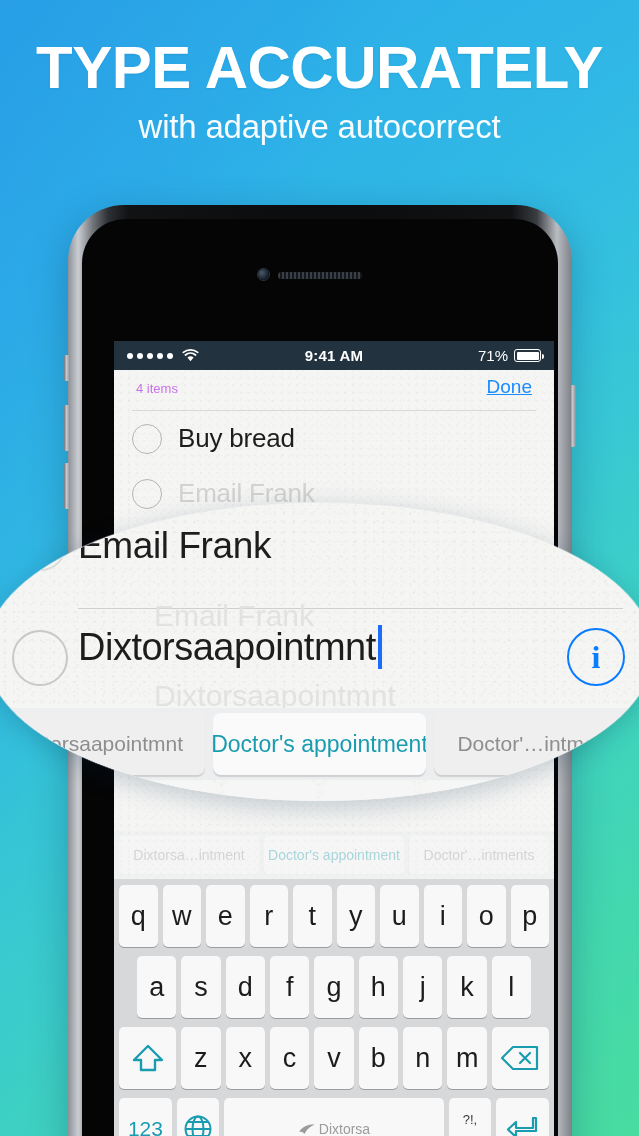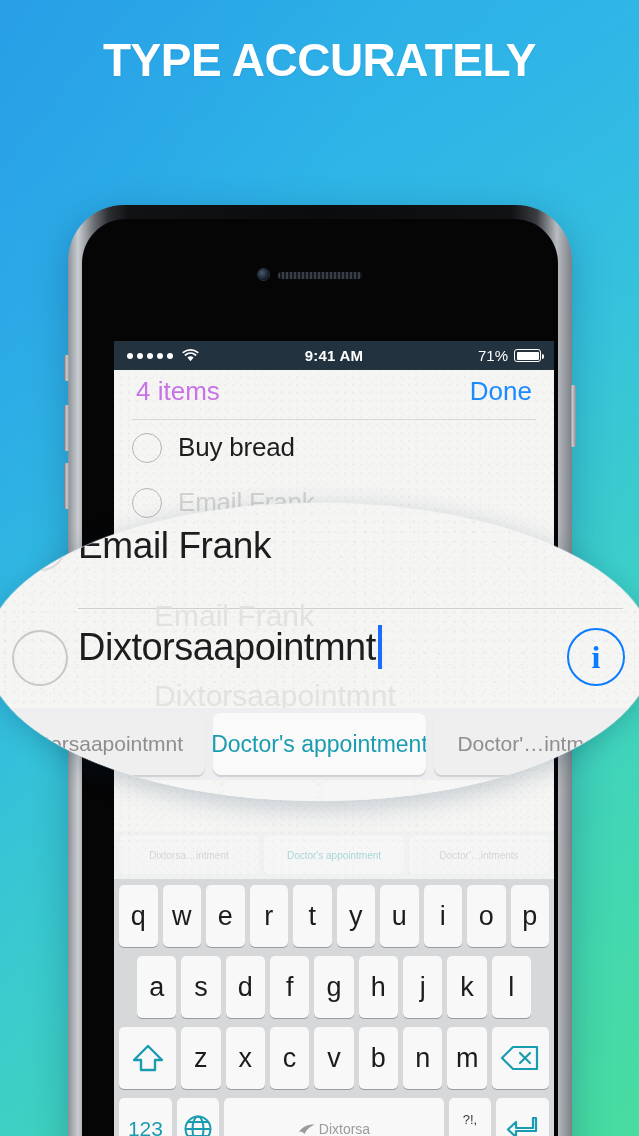--- a/index.html
+++ b/index.html
@@ -14,21 +14,21 @@
     background:linear-gradient(150deg,#2aa9e8 0%,#2fb4e8 22%,#35c2de 45%,#3ccfcb 66%,#43d7b4 85%,#49dca4 100%);
   }
   .bg-overlay{
     position:absolute;inset:0;
     background:linear-gradient(115deg, rgba(38,150,230,.55) 0%, rgba(40,175,225,.15) 35%, rgba(60,210,180,0) 60%, rgba(70,220,150,.25) 100%);
   }
 
   
   .headline-wrap{position:absolute;top:36px;left:0;width:639px;text-align:center;z-index:6;}
   .headline{
-    color:#ffffff;font-size:46px;font-weight:bold;letter-spacing:-0.5px;
+    color:#ffffff;font-size:60px;font-weight:bold;letter-spacing:-0.5px;
     line-height:1.05;margin:0;
     text-shadow:0 1px 2px rgba(0,60,110,.10);
   }
   .subhead{
     color:#ffffff;font-size:33px;font-weight:300;margin:10px 0 0 0;
     line-height:1.1;letter-spacing:-0.2px;opacity:.97;
   }
 
   
   .phone{
@@ -88,36 +88,36 @@
     background-image:
       radial-gradient(circle at 12% 18%, rgba(0,0,0,.018) 0 1px, transparent 1px),
       radial-gradient(circle at 63% 48%, rgba(0,0,0,.02) 0 1px, transparent 1px),
       radial-gradient(circle at 33% 78%, rgba(0,0,0,.016) 0 1px, transparent 1px),
       radial-gradient(circle at 84% 88%, rgba(0,0,0,.02) 0 1px, transparent 1px);
     background-size:7px 7px,9px 9px,11px 11px,8px 8px;
     border-radius:12px 12px 0 0;
   }
   .app-title{color:#c972e8;font-size:36px;font-weight:400;padding:20px 22px 0 22px;letter-spacing:-0.4px;}
   .app-sub-row{display:flex;align-items:baseline;padding:6px 22px 0 22px;}
-  .app-count{color:#c972e8;font-size:26px;}
-  .app-done{margin-left:auto;color:#1a8cff;font-size:26px;}
+  .app-count{color:#c972e8;font-size:13px;}
+  .app-done{margin-left:auto;color:#1a8cff;font-size:19px;text-decoration:underline;}
   .divider{height:1px;background:#d9d9d7;margin:12px 18px 0 18px;}
   .todo-row{display:flex;align-items:center;padding:12px 18px;gap:16px;}
   .checkbox{width:28px;height:28px;border-radius:50%;border:1.5px solid #b4b4b2;flex:0 0 auto;}
   .todo-text{font-size:26px;color:#1d1d1d;letter-spacing:-0.2px;}
   .todo-text.faded{color:#d2d2d0;}
 
   
   .predbar{
     position:absolute;left:0;right:0;bottom:315px;height:48px;
     background:#e9eaec;display:flex;align-items:center;padding:0 5px;gap:5px;opacity:.35;
   }
   .pred{
     flex:1;height:38px;border-radius:5px;background:#f4f5f6;
-    display:flex;align-items:center;justify-content:center;font-size:10px;color:#9a9a9a;
+    display:flex;align-items:center;justify-content:center;font-size:14px;color:#9a9a9a;
     overflow:hidden;white-space:nowrap;
   }
   .pred.active{color:#1a9cb0;background:#fafafa;}
 
   
   .keyboard{
     position:absolute;left:0;right:0;bottom:0;height:315px;
     background:#d6d8da;padding:6px 3px 5px 3px;box-sizing:border-box;
     display:flex;flex-direction:column;gap:9px;
   }
@@ -189,20 +189,21 @@
   .lens-key{flex:1;background:#f6f6f6;border-radius:7px;height:26px;}
 </style>
 </head>
 <body>
 
 <div class="bg"></div>
 <div class="bg-overlay"></div>
 
 <div class="headline-wrap">
   <p class="headline">TYPE ACCURATELY</p>
+  <p class="subhead">with adaptive autocorrect</p>
 </div>
 
 <div class="phone">
   <div class="btn-side btn-mute"></div>
   <div class="btn-side btn-vup"></div>
   <div class="btn-side btn-vdn"></div>
   <div class="btn-side btn-pwr"></div>
 
   <div class="phone-inner">
     <div class="camera"></div>

